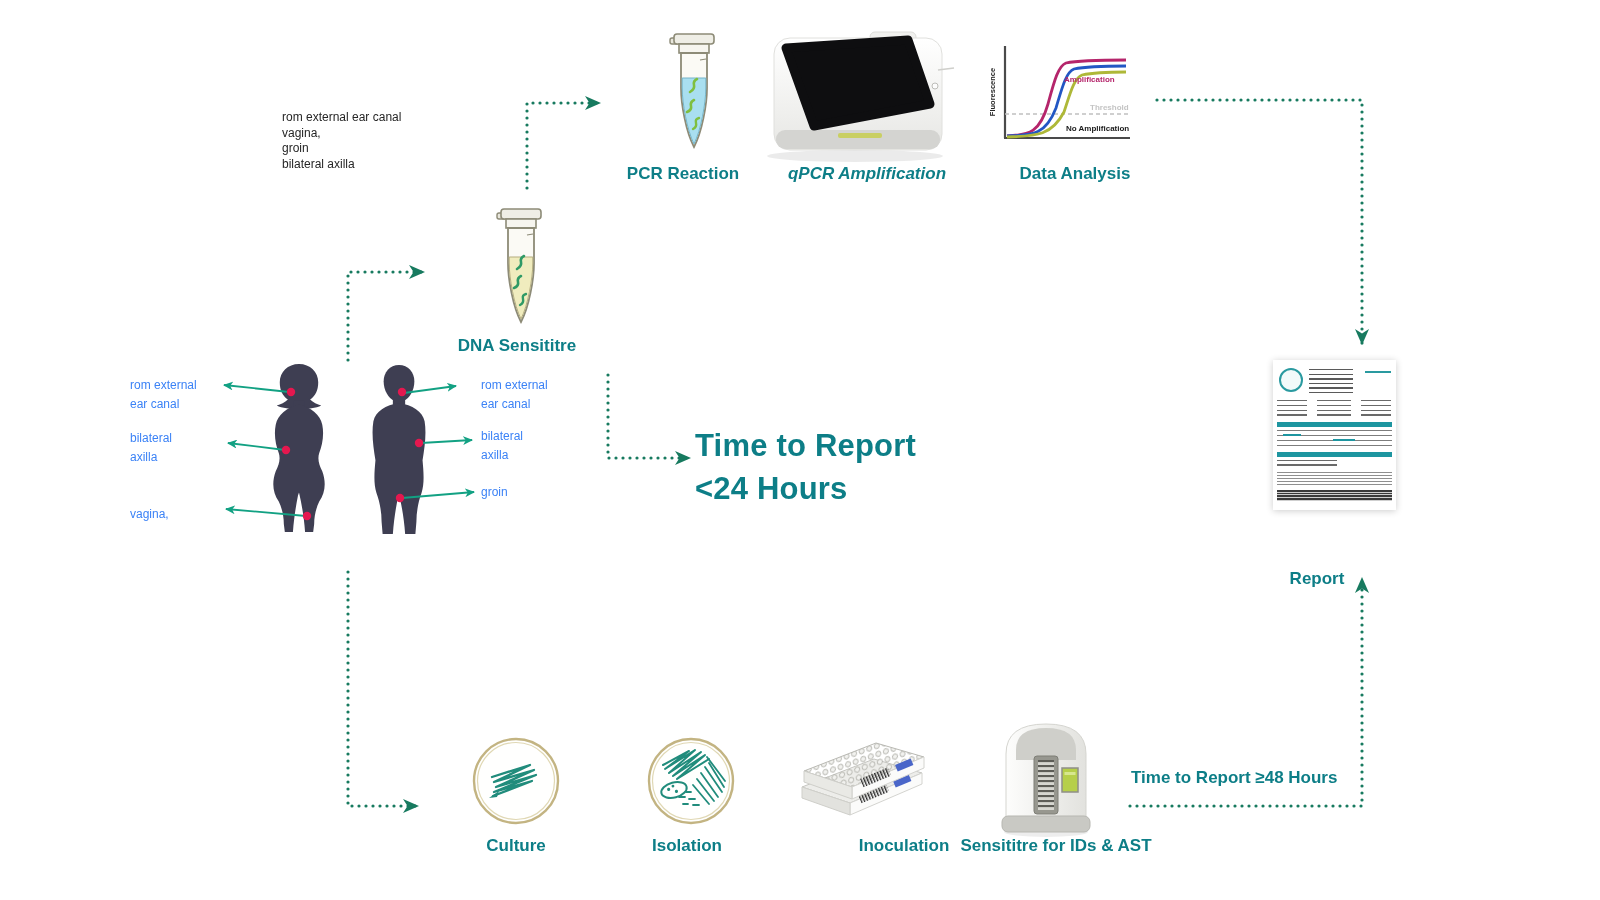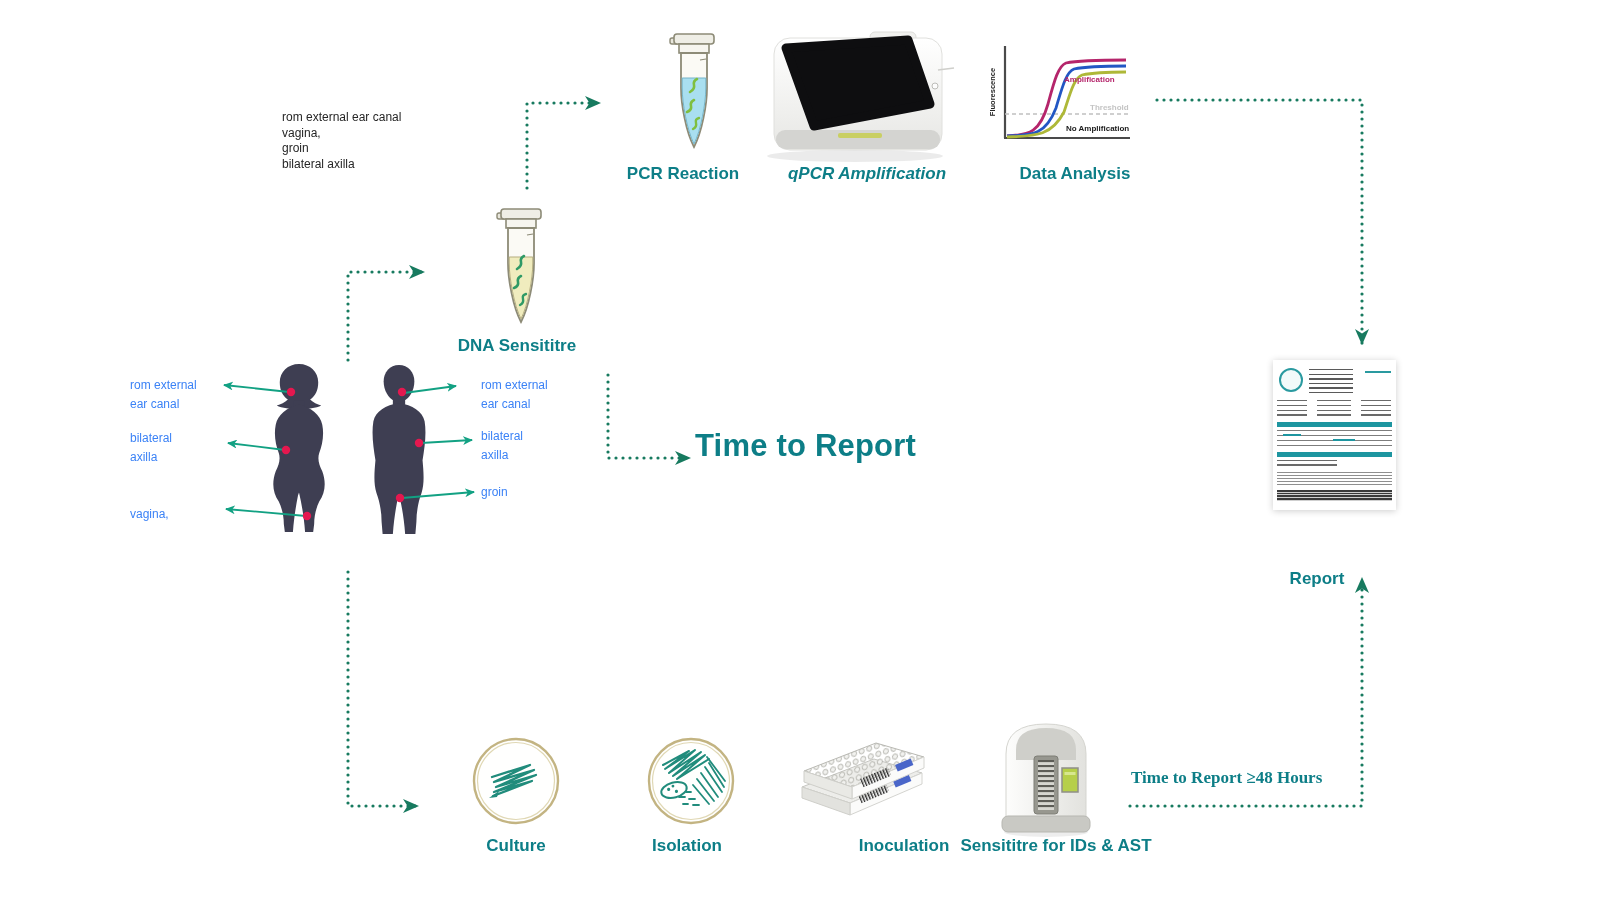--- a/index.html
+++ b/index.html
@@ -4,21 +4,21 @@
 <style>
   html,body{margin:0;padding:0;background:#fff;}
   body{font-family:"Liberation Sans",sans-serif;}
   .canvas{position:relative;width:1600px;height:900px;background:#fff;overflow:hidden;}
   .abs{position:absolute;}
   .overlay{position:absolute;left:0;top:0;pointer-events:none;z-index:6;}
   .step-label{position:absolute;transform:translateX(-50%);font-weight:bold;font-size:17px;color:#0d7e87;white-space:nowrap;z-index:4;}
   .note{position:absolute;font-size:12px;color:#262626;line-height:15.5px;}
   .site-label{position:absolute;font-size:12px;color:#3b82f6;line-height:19px;}
   .time-fast{position:absolute;font-size:31px;font-weight:bold;color:#0d7e87;line-height:43px;letter-spacing:.2px;}
-  .time-slow{position:absolute;font-size:17px;font-weight:bold;color:#0d7e87;white-space:nowrap;font-family:Liberation Serif, serif;}
+  .time-slow{position:absolute;font-size:17px;font-weight:bold;color:#0d7e87;white-space:nowrap;}
   
   .report{position:absolute;left:1273px;top:360px;width:123px;height:150px;background:#fff;box-shadow:0 1px 7px rgba(0,0,0,.20);z-index:3;}
   .report .logo{position:absolute;left:6px;top:8px;width:20px;height:20px;border:2.5px solid #2a9aa0;border-radius:50%;background:#f2fafa;}
   .report .hdr{position:absolute;left:36px;top:9px;width:44px;height:26px;background:repeating-linear-gradient(to bottom,#5a5a5a 0 1.4px,transparent 1.4px 4.6px);}
   .report .tr{position:absolute;left:92px;top:11px;width:26px;height:2px;background:#2a9aa0;}
   .report .col{position:absolute;top:40px;height:18px;background:repeating-linear-gradient(to bottom,#6a6a6a 0 1.2px,transparent 1.2px 4.8px);}
   .report .band{position:absolute;left:4px;width:115px;height:5px;background:#1d95a0;}
   .report .tbl{position:absolute;left:4px;top:70px;width:115px;height:18px;background:repeating-linear-gradient(to bottom,#7d7d7d 0 1.1px,transparent 1.1px 5px);}
   .report .cell{position:absolute;height:2px;background:#1d95a0;}
   .report .sub{position:absolute;left:4px;top:100px;width:60px;height:8px;background:repeating-linear-gradient(to bottom,#6a6a6a 0 1.2px,transparent 1.2px 4.4px);}
@@ -126,20 +126,21 @@
     <path d="M39,96 C66,95.5 78,94 88,68 C94,48 98,32 106,29 C120,26 140,26 158,26" fill="none" stroke="#2257c4" stroke-width="2.8"></path>
     <path d="M39,97 C70,96 84,95 96,72 C102,54 106,38 114,35 C128,32 144,32 158,32" fill="none" stroke="#aeb838" stroke-width="2.8"></path>
     <text x="96" y="42" font-size="8" font-weight="bold" fill="#b5256b">Amplification</text>
     <text x="122" y="70" font-size="8" font-weight="bold" fill="#c4c4c4">Threshold</text>
     <text x="98" y="91" font-size="8" font-weight="bold" fill="#1a1a1a">No Amplification</text>
   </svg>
   <div class="step-label" style="left:1060px;top:164px;margin-left:15px;">Data Analysis</div>
 
   <div class="time-fast" style="left:695px;top:424px;">
     <div>Time to Report</div>
+    <div>&lt;24 Hours</div>
   </div>
 
   <div class="report">
     <div class="logo"></div>
     <div class="hdr"></div>
     <div class="tr"></div>
     <div class="col" style="left:4px;width:30px;"></div>
     <div class="col" style="left:44px;width:34px;"></div>
     <div class="col" style="left:88px;width:30px;"></div>
     <div class="band" style="top:62px;"></div>

